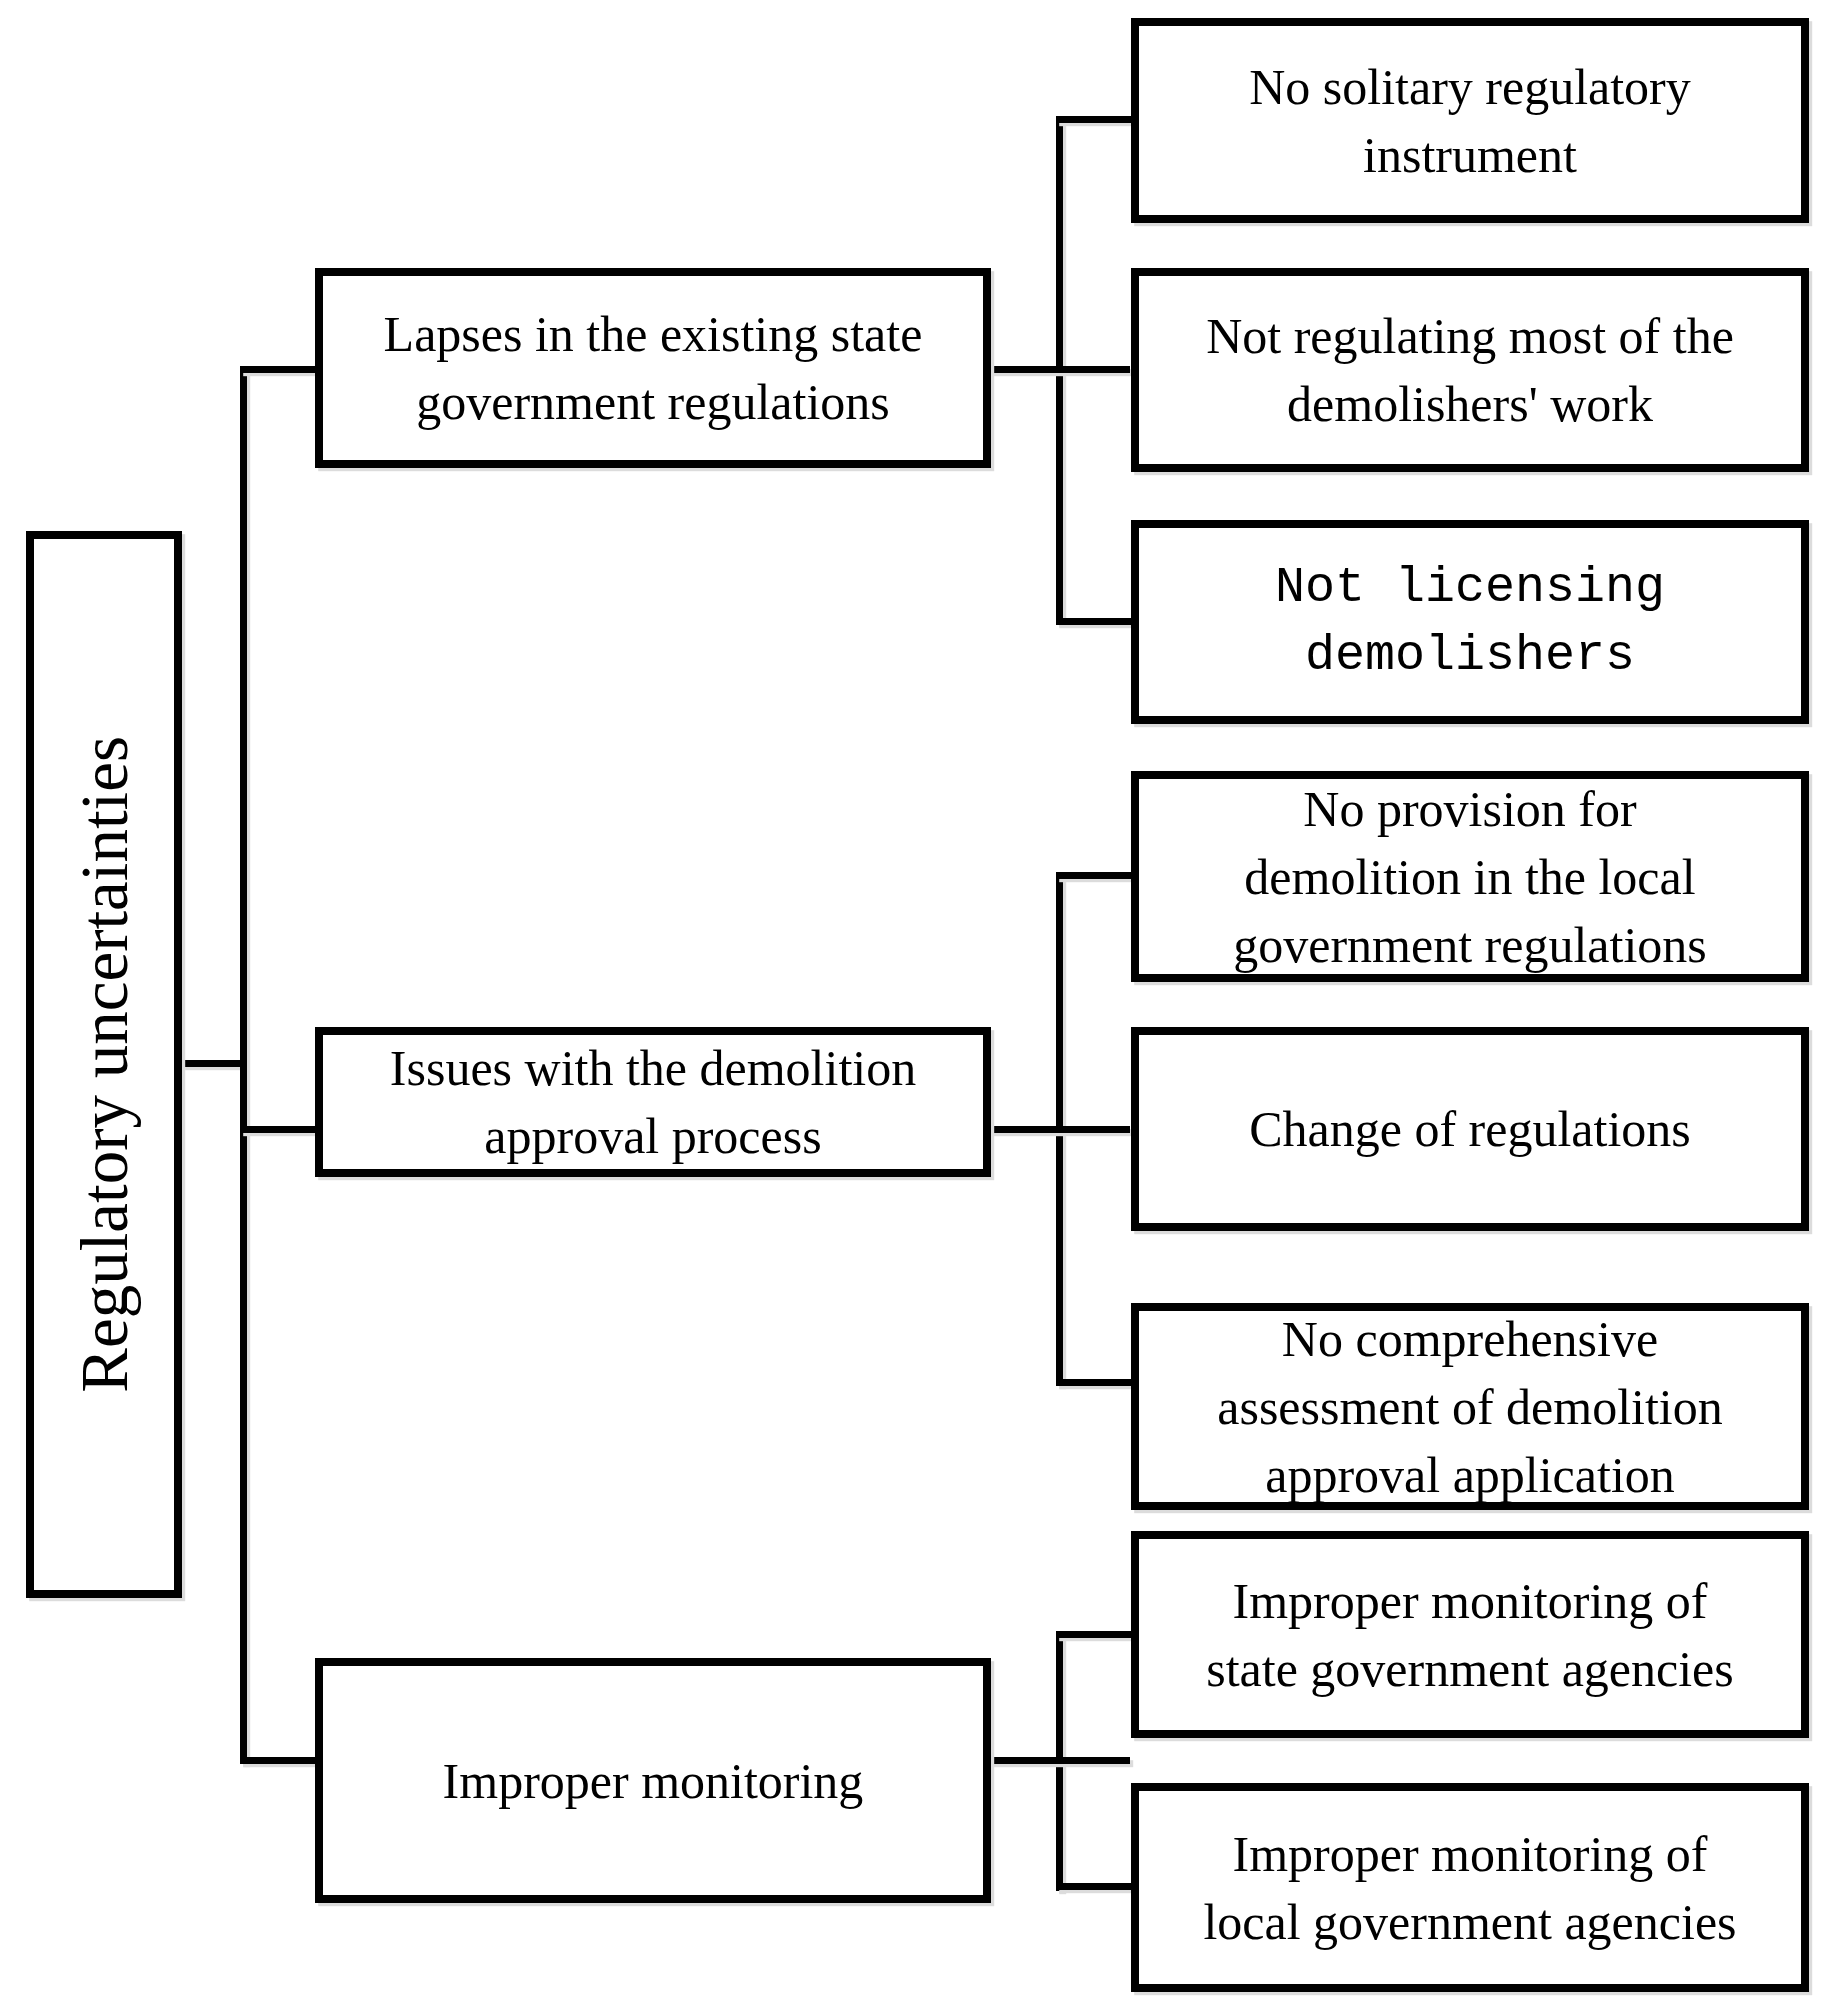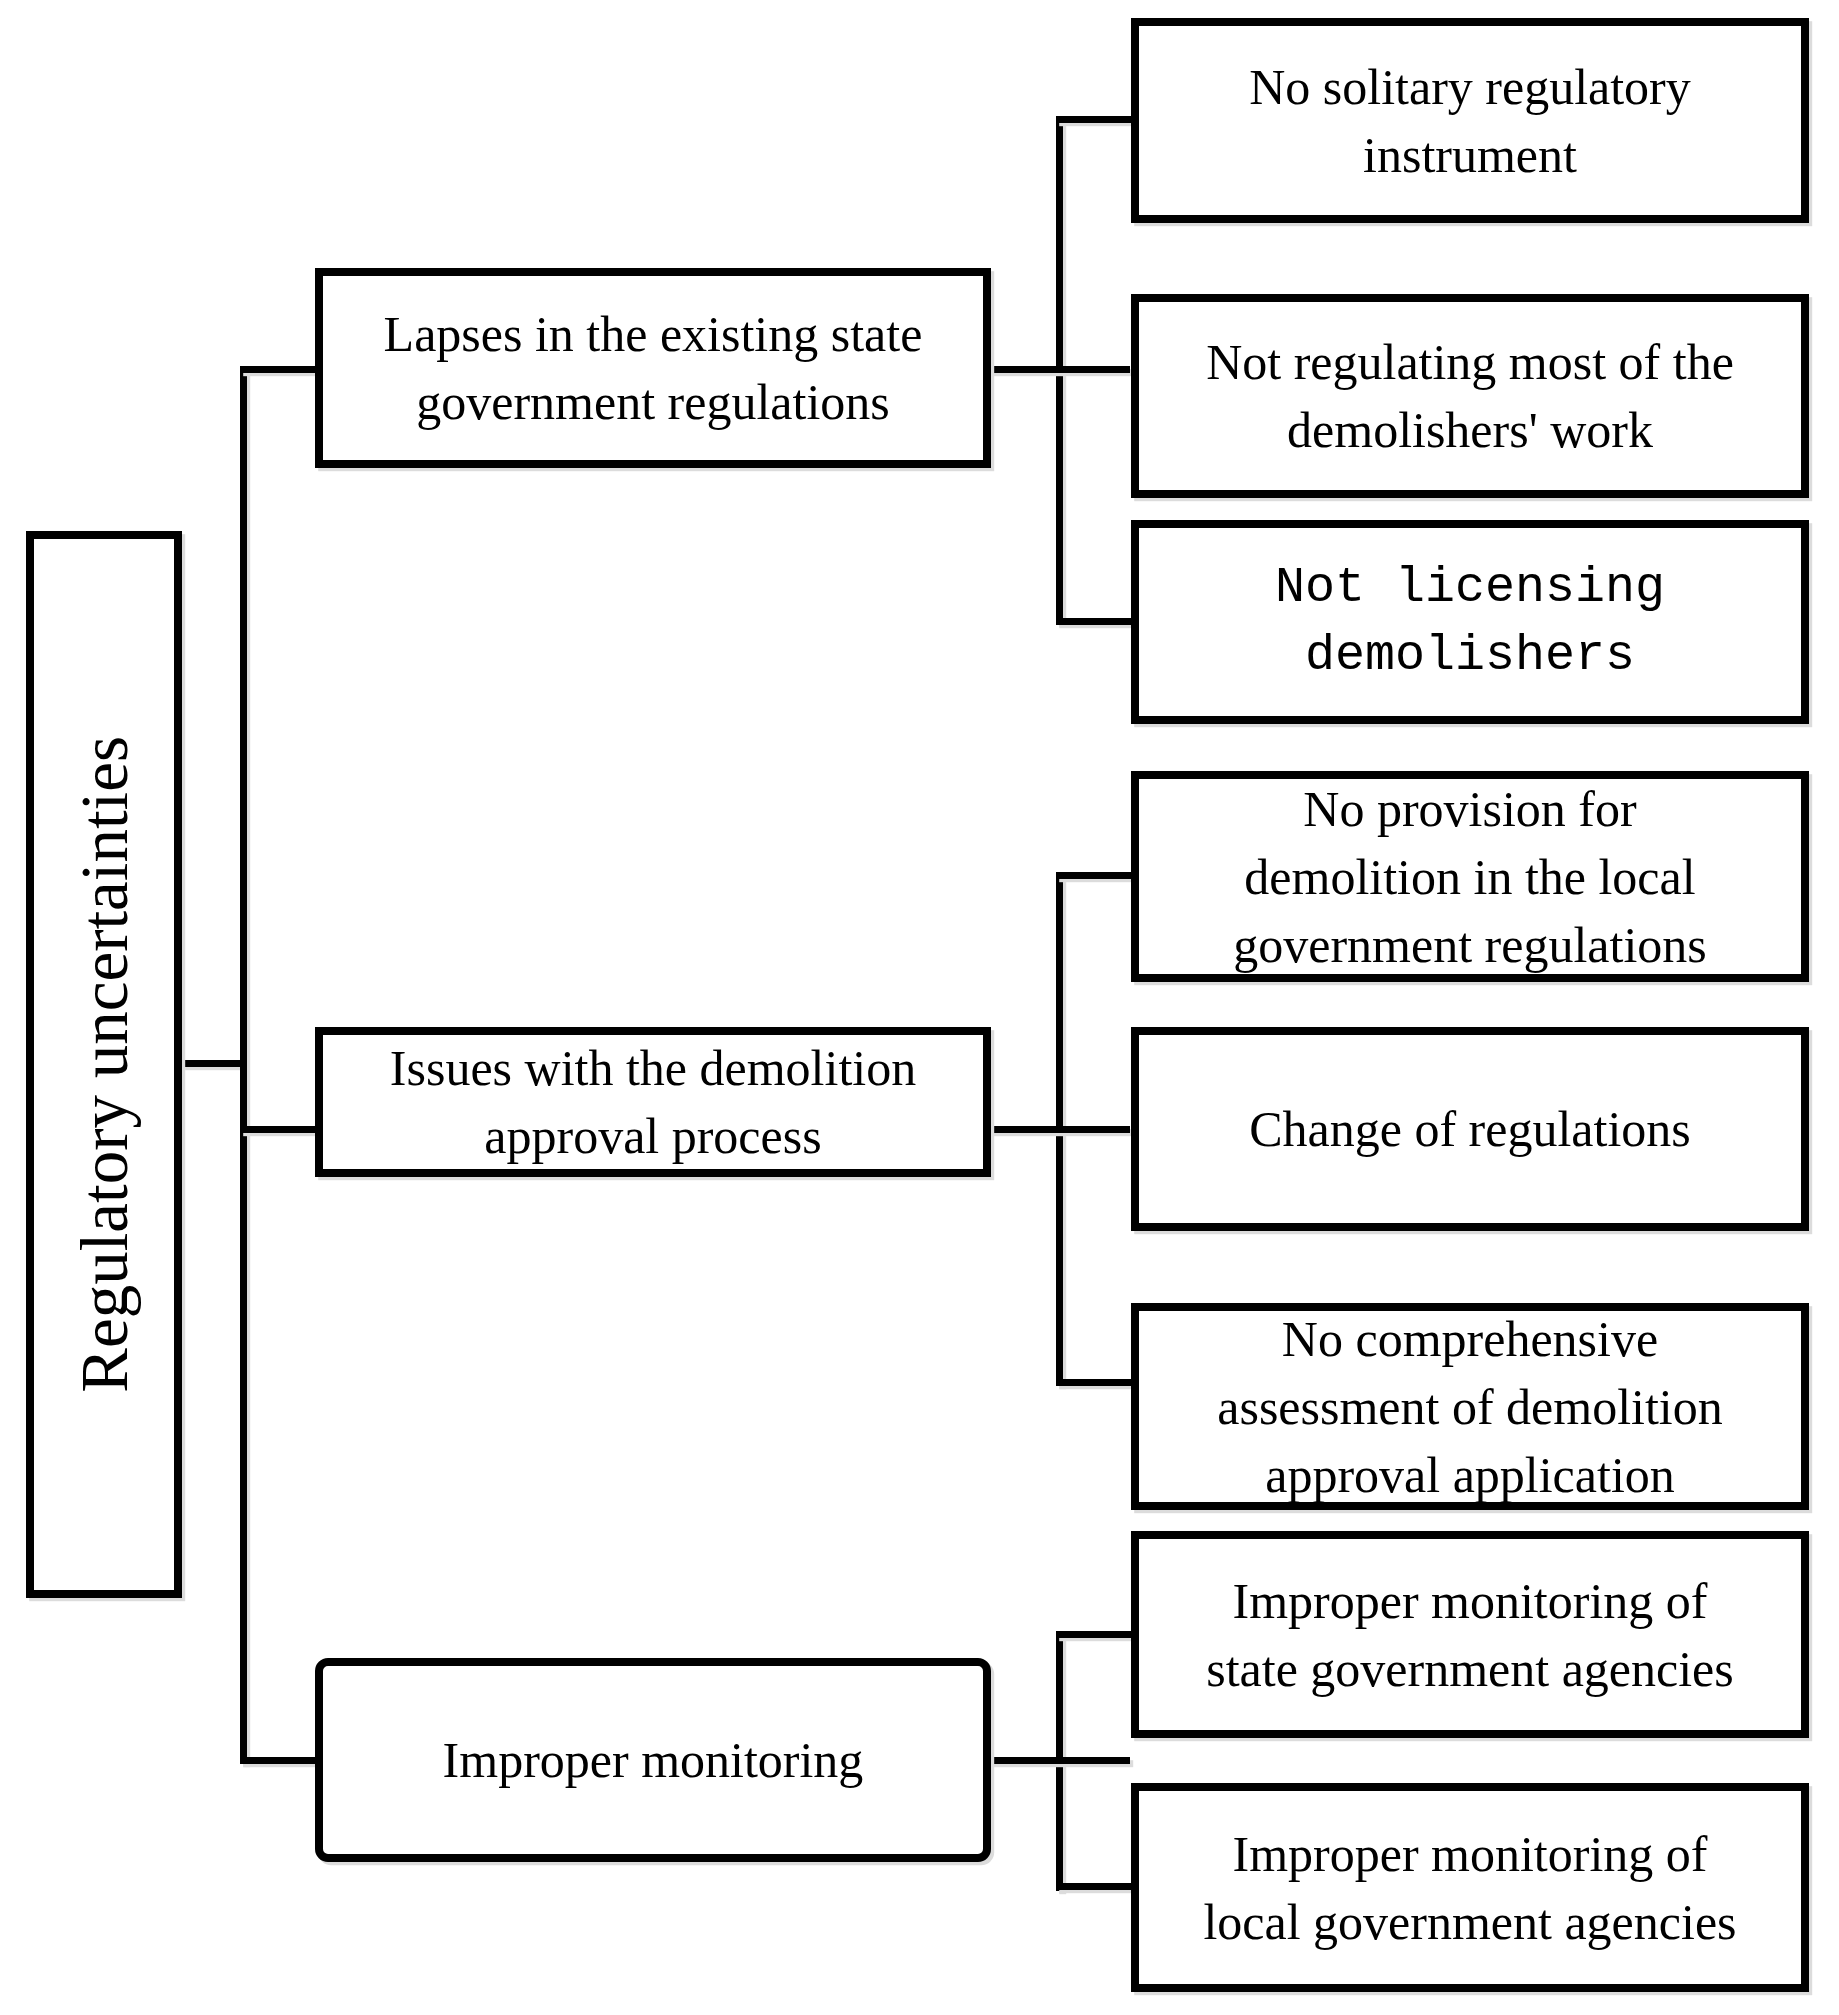--- a/index.html
+++ b/index.html
@@ -45,26 +45,26 @@
     font-size: 67px;
     line-height: 67px;
     writing-mode: vertical-rl;
     transform: rotate(180deg);
   }
 
   
   .branch { left: 315px; width: 676px; justify-content: center; }
   #branch-1 { top: 268px;  height: 200px; }
   #branch-2 { top: 1027px; height: 150px; }
-  #branch-3 { top: 1658px; height: 204px; border-radius: 13px; }
+  #branch-3 { top: 1658px; height: 245px; }
 
   
   .leaf { left: 1131px; width: 678px; text-align: center; }
   #leaf-1-1 { top: 18px;   height: 205px; }
-  #leaf-1-2 { top: 268px;  height: 204px; margin-top: 26px; }
+  #leaf-1-2 { top: 268px;  height: 204px; }
   #leaf-1-3 { top: 520px;  height: 204px; font-family: Liberation Mono, monospace; }
   #leaf-2-1 { top: 771px; height: 211px; }
   #leaf-2-2 { top: 1027px; height: 204px; }
   #leaf-2-3 { top: 1279px; height: 207px; margin-top: 24px; }
   #leaf-3-1 { top: 1531px; height: 207px; }
   #leaf-3-2 { top: 1783px; height: 209px; }
 
   
   .line {
     position: absolute;

